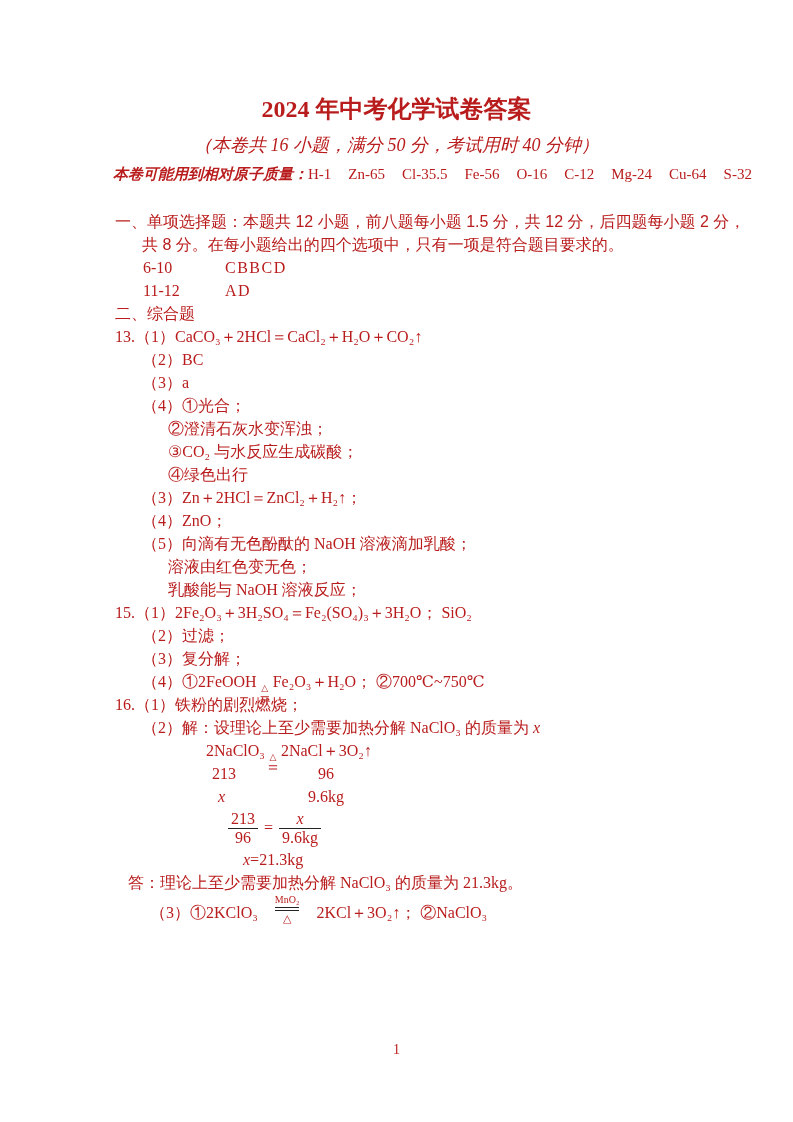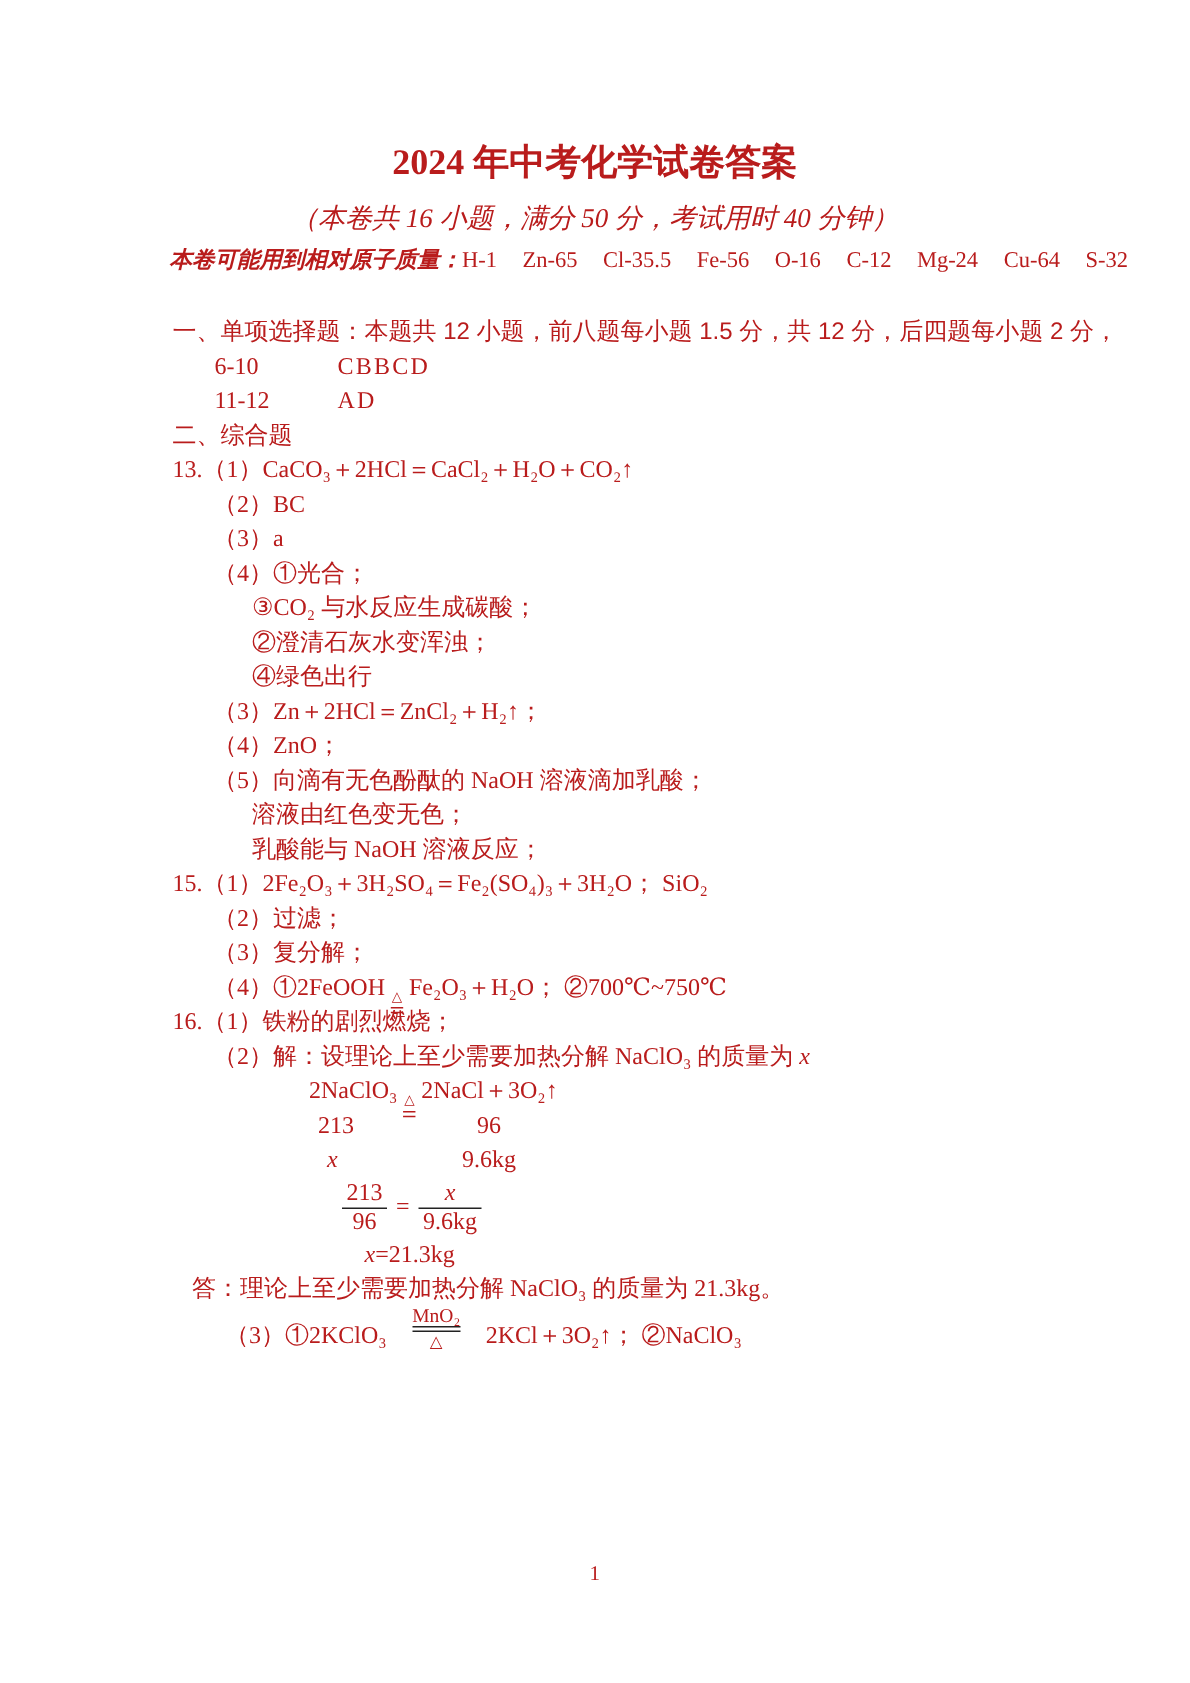--- a/index.html
+++ b/index.html
@@ -25,48 +25,49 @@
   .heq{display:inline-flex;flex-direction:column;align-items:center;vertical-align:-4px;line-height:normal;}
   .heq-top{font-size:9px;line-height:8px;}
   .heq-eq{font-size:16px;line-height:12px;}
   .fracline{display:flex;align-items:center;height:40px;font-size:16px;white-space:pre;}
   .frac{display:inline-block;text-align:center;line-height:18px;}
   .fnum{display:block;border-bottom:1px solid #222;padding:0 3px;}
   .fden{display:block;padding:0 3px;}
   .feq{margin:0 6px;}
   .catline{display:flex;align-items:flex-end;height:30px;font-size:16px;white-space:pre;gap:16px;}
   .overunder{display:inline-flex;flex-direction:column;align-items:center;margin:0 1px;}
-  .ou-top{font-size:13px;line-height:12px;}
+  .ou-top{font-size:10px;line-height:12px;}
   .ou-line{align-self:stretch;height:2px;border-top:1px solid #222;border-bottom:1px solid #222;margin:1px 0;}
   .ou-bottom{font-size:11px;line-height:12px;}
   .pagenum{position:absolute;top:1042px;left:0;right:0;text-align:center;font-size:14px;}
 </style>
 </head>
 <body>
 
 <div class="page">
 
   <div class="title">2024 年中考化学试卷答案</div>
   <div class="subtitle">（本卷共 16 小题，满分 50 分，考试用时 40 分钟）</div>
 
   <div class="atomic"><span class="atomic-label">本卷可能用到相对原子质量：</span><span class="am">H-1</span><span class="am">Zn-65</span><span class="am">Cl-35.5</span><span class="am">Fe-56</span><span class="am">O-16</span><span class="am">C-12</span><span class="am">Mg-24</span><span class="am">Cu-64</span><span class="am">S-32</span></div>
 
   <div class="line hei x115 sec-gap">一、单项选择题：本题共 12 小题，前八题每小题 1.5 分，共 12 分，后四题每小题 2 分，</div>
+  <div class="line hei x142">共 8 分。在每小题给出的四个选项中，只有一项是符合题目要求的。</div>
 
   <div class="line x143"><span class="arange">6-10</span><span class="aletters">CBBCD</span></div>
   <div class="line x143"><span class="arange">11-12</span><span class="aletters">AD</span></div>
 
   <div class="line hei x115">二、综合题</div>
 
   <div class="line x115">13.（1）CaCO₃＋2HCl＝CaCl₂＋H₂O＋CO₂↑</div>
   <div class="line x142">（2）BC</div>
   <div class="line x142">（3）a</div>
   <div class="line x142">（4）①光合；</div>
+  <div class="line x168">②澄清石灰水变浑浊；</div>
   <div class="line x168">③CO₂ 与水反应生成碳酸；</div>
-  <div class="line x168">②澄清石灰水变浑浊；</div>
   <div class="line x168">④绿色出行</div>
 
   <div class="line x142">（3）Zn＋2HCl＝ZnCl₂＋H₂↑；</div>
   <div class="line x142">（4）ZnO；</div>
   <div class="line x142">（5）向滴有无色酚酞的 NaOH 溶液滴加乳酸；</div>
   <div class="line x168">溶液由红色变无色；</div>
   <div class="line x168">乳酸能与 NaOH 溶液反应；</div>
 
   <div class="line x115">15.（1）2Fe₂O₃＋3H₂SO₄＝Fe₂(SO₄)₃＋3H₂O； SiO₂</div>
   <div class="line x142">（2）过滤；</div>

